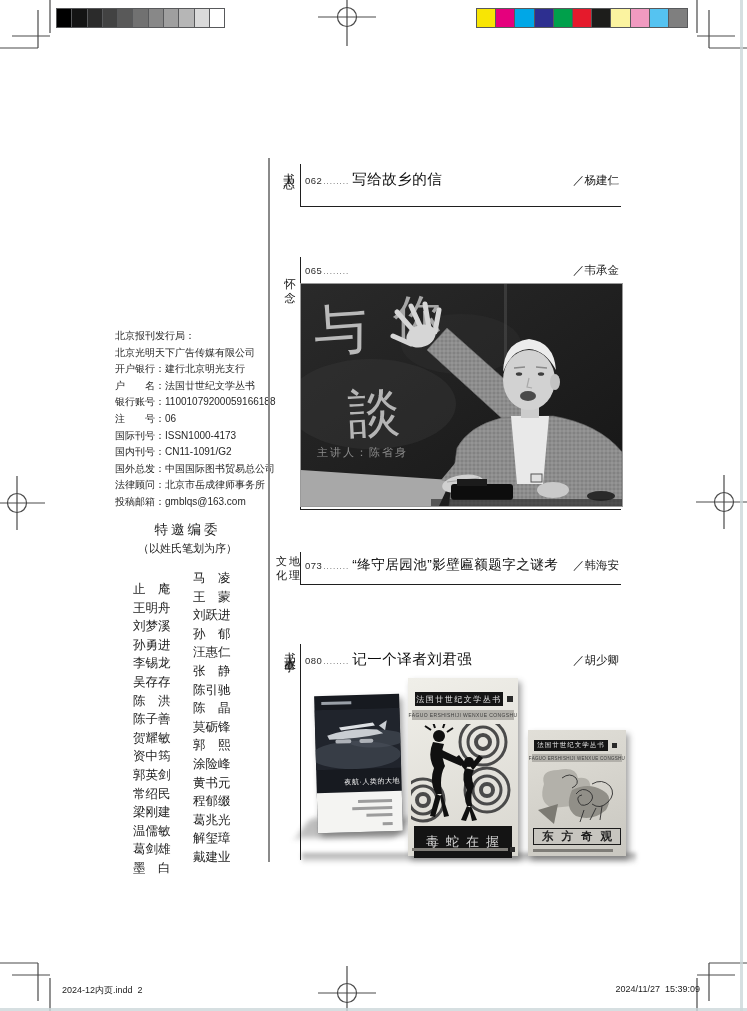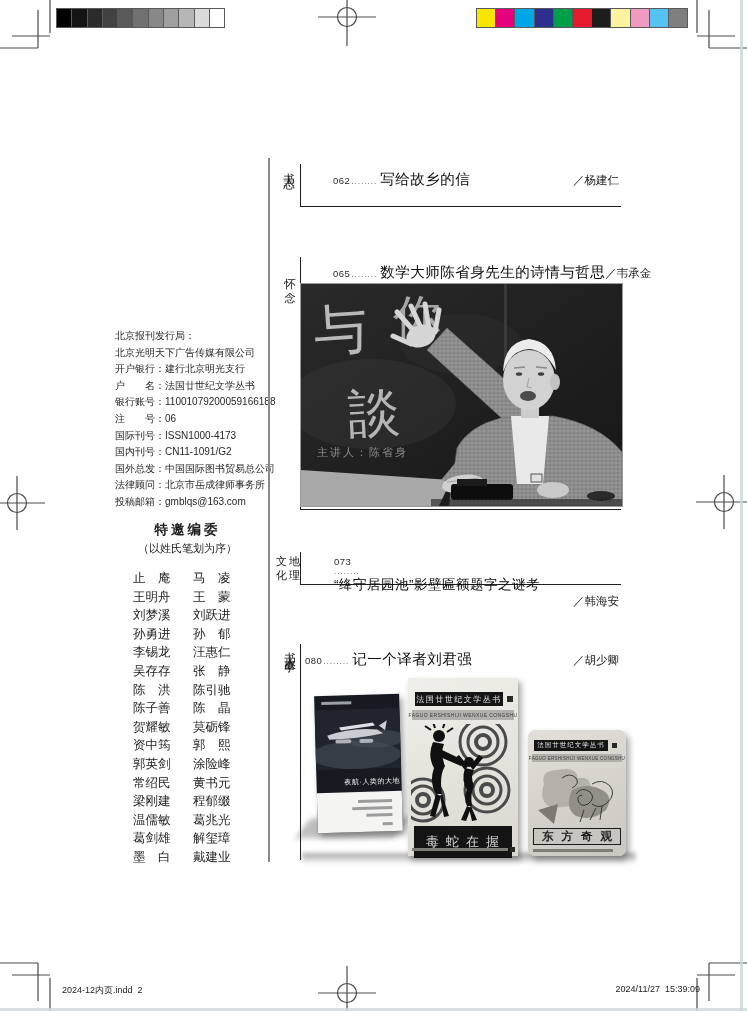--- a/index.html
+++ b/index.html
@@ -12,33 +12,33 @@
   .bar{display:flex;}
   .bar .sq{height:20px;border:1px solid #58595b;margin-left:-1px;box-sizing:border-box;}
   #grayscale-bar{left:57px;top:8px;}
   #grayscale-bar .sq{width:16.3px;}
   #color-bar{left:477px;top:8px;}
   #color-bar .sq{width:20.2px;}
 
   
   .info{left:115px;width:158px;line-height:16.6px;font-size:10px;color:#262626;white-space:nowrap;}
   .info div{height:16.6px;}
-  #board-title{left:115px;width:145px;top:521px;text-align:center;font-size:13.5px;font-weight:bold;letter-spacing:3px;}
+  #board-title{left:115px;width:145px;top:521px;text-align:center;font-size:13.5px;font-weight:normal;letter-spacing:3px;}
   #board-subtitle{left:115px;width:145px;top:541px;text-align:center;font-size:11px;}
   #board-names{left:133px;top:570px;width:110px;font-size:12.5px;}
   #board-names .nrow{height:18.6px;display:flex;}
-  #board-names .nrow span:first-child{width:50px;}
+  #board-names .nrow span:first-child{width:50px;margin-top:11px;}
   #board-names .nrow span:last-child{margin-left:10px;}
 
   #divider{left:268px;top:158px;width:1.5px;height:704px;background:#8a8a8a;}
 
   
   .vlabel{writing-mode:vertical-rl;text-orientation:upright;font-size:11.5px;color:#151515;line-height:14px;}
   .entry{border-left:1.5px solid #1f1f1f;box-sizing:border-box;}
-  .entry.uline{border-bottom:1.5px solid #1f1f1f;padding-left:28px;}
+  .entry.uline{border-bottom:1.5px solid #1f1f1f;}
   .erow{display:flex;align-items:baseline;padding:6px 2px 0 4px;}
   .epage{font-size:9.5px;color:#2a2a2a;letter-spacing:.5px;}
   .edots{font-size:8px;color:#444;letter-spacing:1px;margin:0 3px 0 1px;}
   .etitle{font-size:14.5px;font-weight:normal;color:#0c0c0c;letter-spacing:.5px;white-space:nowrap;}
   .eauthor{margin-left:auto;font-size:11.5px;color:#1a1a1a;white-space:nowrap;}
 
   #sec-grid{display:grid;grid-template-rows:repeat(2,13px);grid-auto-flow:column;column-gap:2px;row-gap:1px;
             font-size:11px;line-height:13px;color:#151515;}
 
   
@@ -46,21 +46,21 @@
 
   
   .book{box-shadow:3px 4px 6px rgba(50,50,50,.45);}
   #book1{left:316px;top:695px;width:85px;height:137px;background:#171a20;transform:rotate(-1.6deg);}
   #book1 .toptext{position:absolute;left:7px;top:6px;width:30px;height:2.5px;background:#9aa0a8;}
   #book1 .cover-title{position:absolute;left:28px;top:82px;font-size:7px;color:#f2f2f2;letter-spacing:.5px;white-space:nowrap;}
   #book1 .white-panel{position:absolute;left:0;bottom:0;width:100%;height:40px;background:#f4f4f2;}
   #book1 .white-panel i{position:absolute;right:10px;height:2.5px;background:#9c9c9c;display:block;}
 
   #book2{left:408px;top:678px;width:110px;height:178px;background:linear-gradient(160deg,#f0efe9,#d9d7d0);}
-  #book3{left:528px;top:730px;width:98px;height:126px;background:linear-gradient(160deg,#e1dfd8,#c9c7c0);border-radius:7px;}
+  #book3{left:528px;top:730px;width:98px;height:126px;background:linear-gradient(160deg,#e1dfd8,#c9c7c0);}
   .series-bar{position:absolute;background:#151515;color:#e8e8e8;white-space:nowrap;display:flex;align-items:center;justify-content:center;}
   .pinyin-bar{position:absolute;background:#b2b0aa;color:#3c3c3c;white-space:nowrap;display:flex;align-items:center;justify-content:center;}
   #book2 .series-bar{left:7px;top:14px;width:88px;height:14px;font-size:8px;letter-spacing:1.5px;}
   #book2 .series-dot{position:absolute;left:99px;top:18px;width:6px;height:6px;background:#2a2a2a;}
   #book2 .pinyin-bar{left:4px;top:32px;width:102px;height:10px;font-size:5px;letter-spacing:.4px;}
   #book2 .title-band{position:absolute;left:6px;top:148px;width:98px;height:32px;background:#141414;color:#d6d6d6;
                      font-size:13px;letter-spacing:7px;display:flex;align-items:center;justify-content:center;padding-left:6px;box-sizing:border-box;}
   #book2 .foot-bar{position:absolute;left:4px;top:170px;width:96px;height:3px;background:#7e7c77;}
   #book2 .foot-dot{position:absolute;left:102px;top:169px;width:5px;height:5px;background:#2a2a2a;}
   #book3 .series-bar{left:6px;top:10px;width:74px;height:11px;font-size:6.5px;letter-spacing:1px;}
@@ -249,21 +249,20 @@
       <span class="etitle">写给故乡的信</span>
       <span class="eauthor serif">／杨建仁</span>
     </div>
   </div>
 
   <div class="abs vlabel" style="left:283px;top:269px;letter-spacing:14px;">怀念</div>
   <div class="abs entry uline" style="left:300px;top:257px;width:321px;height:253px;">
     <div class="erow">
       <span class="epage">065</span>
       <span class="edots">........</span>
-      <span class="etitle">数学大师陈省身先生的诗情与哲思</span>
       <span class="eauthor serif">／韦承金</span>
     </div>
   </div>
 
   <div id="photo-frame" class="abs">
     <svg width="321" height="222" viewBox="0 0 321 222">
       <defs>
         <linearGradient id="pbg" x1="0" y1="0" x2="1" y2="1">
           <stop offset="0" stop-color="#2a2a2a"></stop>
             <stop offset="1" stop-color="#161616"></stop>
@@ -319,21 +318,21 @@
     </svg>
   </div>
 
   <div id="sec-grid" class="abs" style="left:276px;top:555px;">
     <span>文</span>
     <span>化</span>
     <span>地</span>
     <span>理</span>
   </div>
   <div class="abs entry uline" style="left:300px;top:552px;width:321px;height:33px;">
-    <div class="erow" style="padding-top:4px;flex-direction:column;">
+    <div class="erow" style="padding-top:4px;">
       <span class="epage">073</span>
       <span class="edots">........</span>
       <span class="etitle" style="font-size:13.5px;">“绛守居园池”影壁匾额题字之谜考</span>
       <span class="eauthor serif">／韩海安</span>
     </div>
   </div>
 
   <div class="abs vlabel" style="left:283px;top:643px;letter-spacing:3px;">书人故事</div>
   <div class="abs entry" style="left:300px;top:644px;width:321px;height:216px;">
     <div class="erow">

